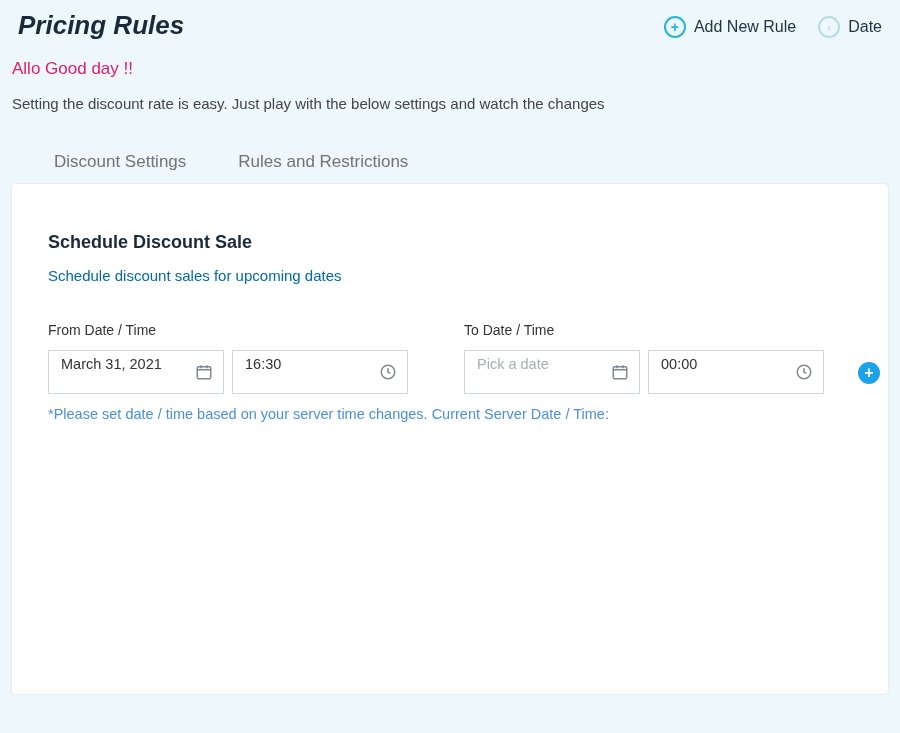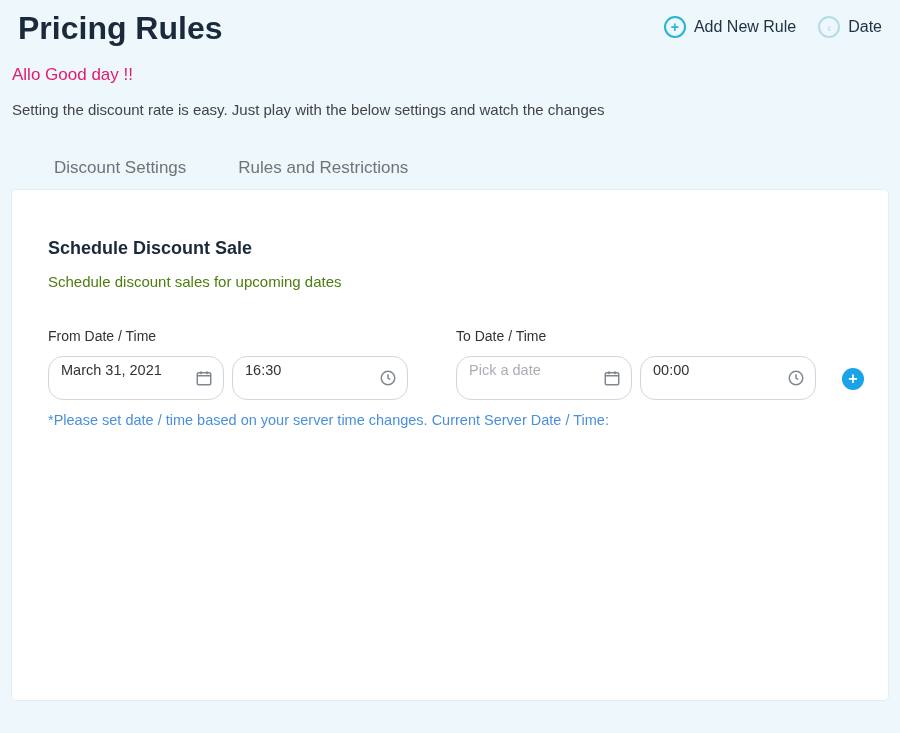--- a/index.html
+++ b/index.html
@@ -2,21 +2,21 @@
 <html><head>
   <meta charset="utf-8">
   <style>
     * { box-sizing: border-box; margin: 0; padding: 0; font-family: "Segoe UI", Arial, sans-serif; }
     body { width: 900px; height: 733px; background: #edf7fc; color: #333; overflow: hidden; }
 
     .top-bar {
       display: flex; justify-content: space-between; align-items: flex-start;
       padding: 10px 18px 0 18px;
     }
-    .page-title { font-size: 32px; font-weight: 600; color: #1b2a3a; }
+    .page-title { font-size: 26px; font-weight: 600; color: #1b2a3a; font-style: italic; }
     .top-actions { display: flex; gap: 22px; align-items: center; padding-top: 6px; }
     .action-link { display: flex; align-items: center; gap: 8px; font-size: 16px; color: #234; cursor: pointer; }
     .icon-circle {
       width: 22px; height: 22px; border-radius: 50%;
       display: inline-flex; align-items: center; justify-content: center;
     }
     .icon-plus { border: 2px solid #27b6d1; color: #27b6d1; font-weight: bold; font-size: 14px; line-height: 1; }
     .icon-back { border: 2px solid #b6dce8; color: #b6dce8; font-size: 13px; line-height: 1; }
 
     .sub-head { padding: 18px 19px 0 12px; }
@@ -32,29 +32,29 @@
     .tab.highlighted { outline: 4px solid #e30613; outline-offset: -2px; }
 
     .card {
       background: #fff; margin: 0 12px; border-radius: 4px;
       min-height: 510px; position: relative;
       box-shadow: 0 0 0 1px rgba(0,0,0,0.04);
       display: flex; flex-direction: row;
     }
     .card-body { padding: 48px 36px 20px 36px; flex: 0 0 auto; }
     .section-title { font-size: 18px; font-weight: 600; color: #1b2a3a; margin-bottom: 14px; }
-    .section-desc { font-size: 15px; color: #4d7c0f; margin-bottom: 38px; }
+    .section-desc { font-size: 15px; color: #0369a1; margin-bottom: 38px; }
 
-    .field-row { display: flex; align-items: flex-end; gap: 2px; margin-bottom: 12px; }
+    .field-row { display: flex; align-items: flex-end; gap: 10px; margin-bottom: 12px; }
     .field-group { flex: 0 0 auto; }
     .field-label { font-size: 14px; color: #333; margin-bottom: 12px; display: block; }
     .inputs { display: flex; gap: 8px; }
     .input-wrap {
       position: relative; width: 176px; height: 44px;
-      border: 1px solid #cfd6dc; border-radius: 15px; background: #fff;
+      border: 1px solid #cfd6dc; border-radius: 0; background: #fff;
       display: flex; padding: 0 36px 17px 12px;
     }
     .input-wrap input {
       border: none; outline: none; width: 100%; font-size: 14.5px; color: #333; background: transparent;
     }
     .input-wrap input::placeholder { color: #a9aeb5; }
     .suffix-icon {
       position: absolute; right: 10px; top: 50%; transform: translateY(-50%);
       width: 18px; height: 18px; color: #7f8790;
     }

